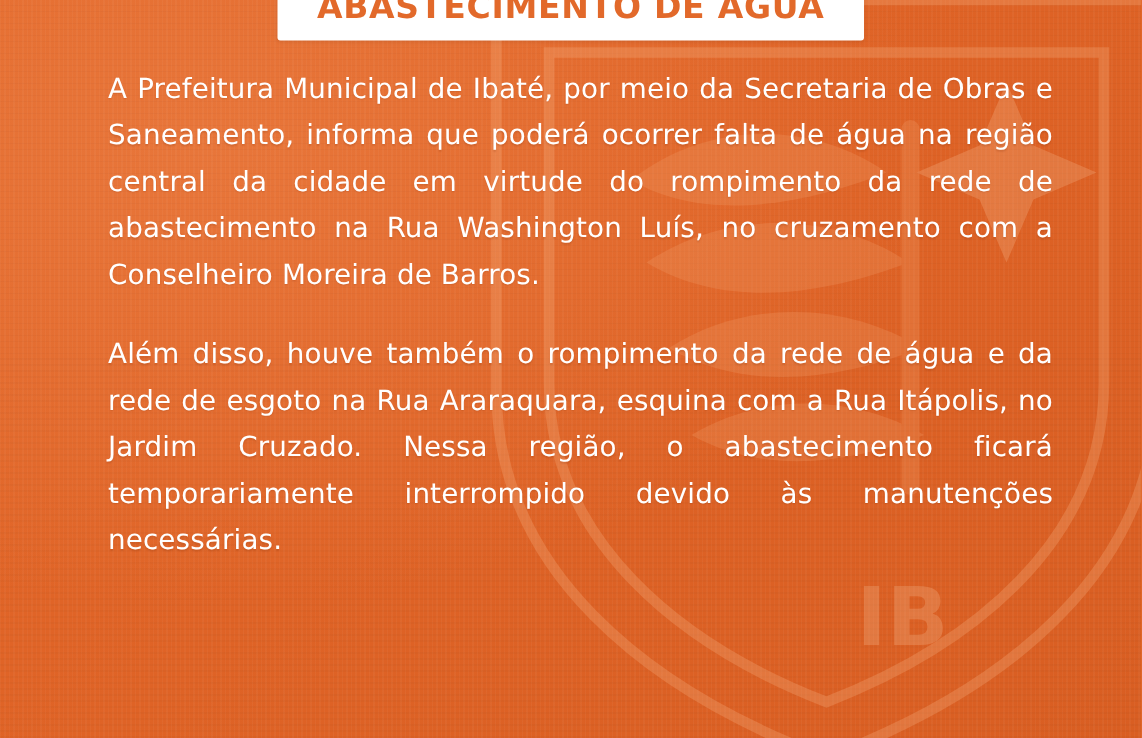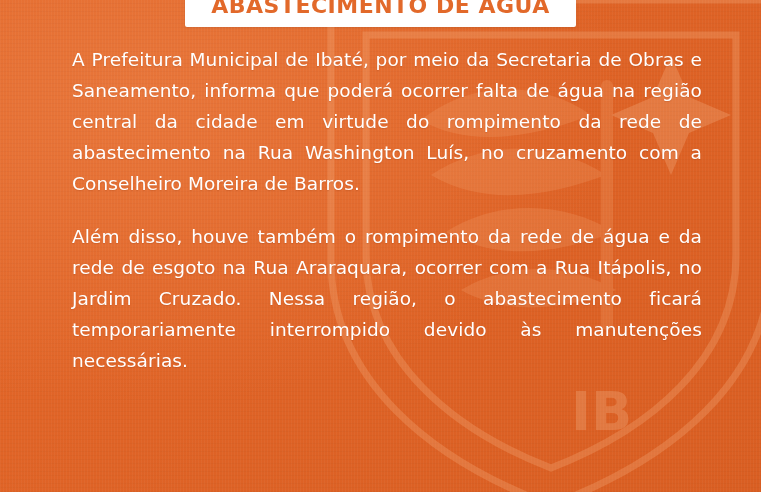--- a/index.html
+++ b/index.html
@@ -125,16 +125,16 @@
       <text x="300" y="470" font-family="DejaVu Sans, sans-serif" font-size="54" font-weight="bold" fill="#f7b98d" opacity="0.95">IB</text>
     </svg>
   </div>
 
   <div class="headline-wrap">
     <div class="headline">ABASTECIMENTO DE ÁGUA</div>
   </div>
 
   <div class="body-copy">
     <p>A Prefeitura Municipal de Ibaté, por meio da Secretaria de Obras e Saneamento, informa que poderá ocorrer falta de água na região central da cidade em virtude do rompimento da rede de abastecimento na Rua Washington Luís, no cruzamento com a Conselheiro Moreira de Barros.</p>
-    <p>Além disso, houve também o rompimento da rede de água e da rede de esgoto na Rua Araraquara, ocorrer com a Rua Itápolis, no Jardim Cruzado. Nessa região, o abastecimento ficará temporariamente interrompido devido às manutenções necessárias.</p>
+    <p>Além disso, houve também o rompimento da rede de água e da rede de esgoto na Rua Araraquara, esquina com a Rua Itápolis, no Jardim Cruzado. Nessa região, o abastecimento ficará temporariamente interrompido devido às manutenções necessárias.</p>
   </div>
 
 </div>
 
 </body></html>

